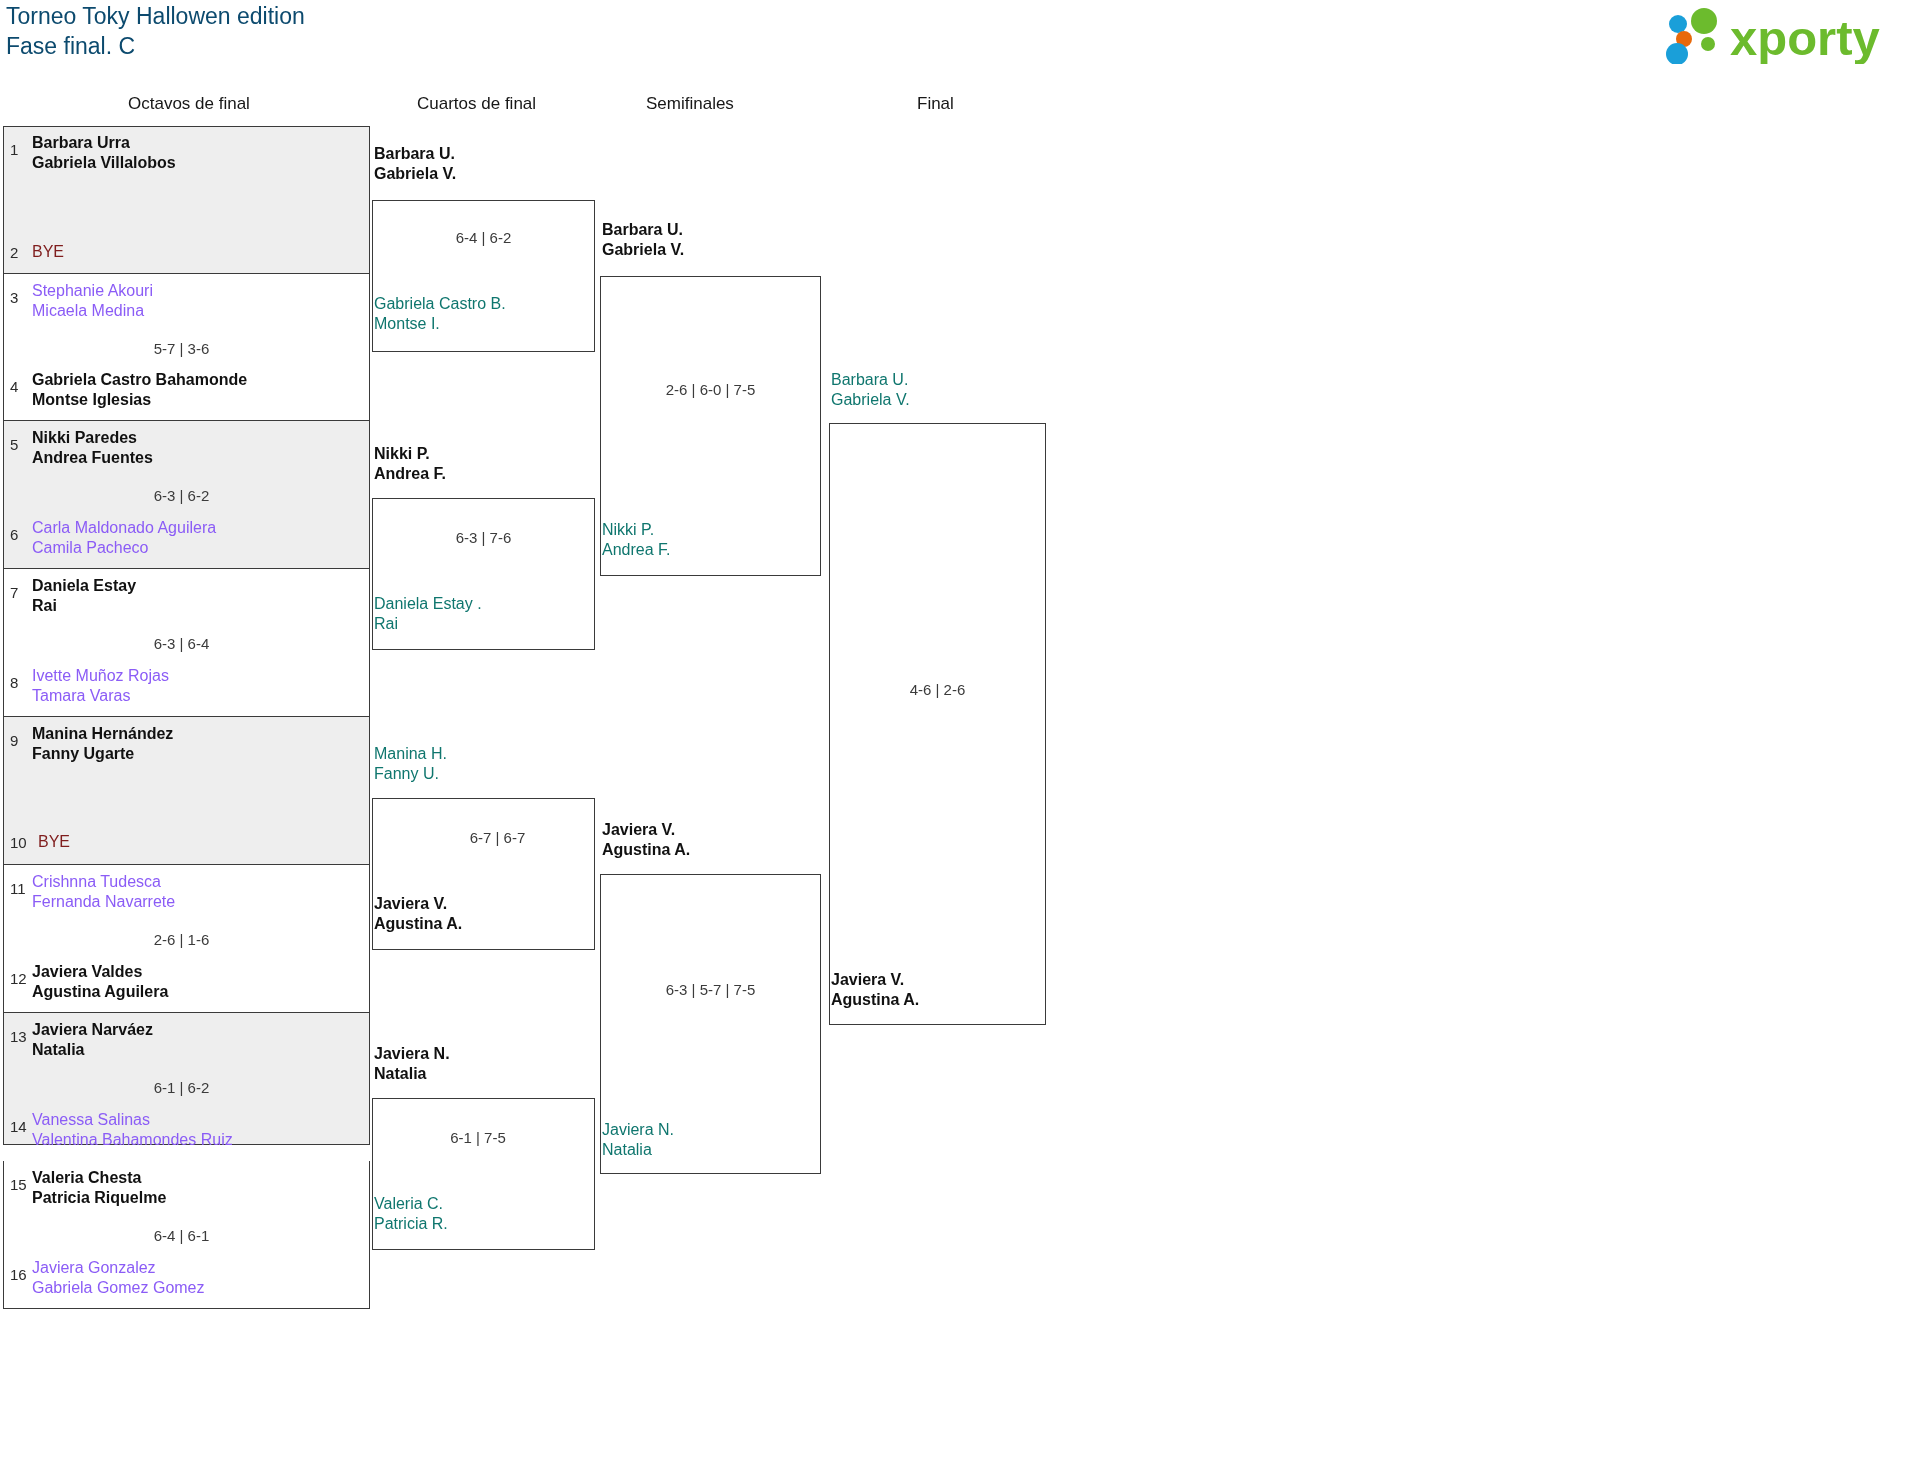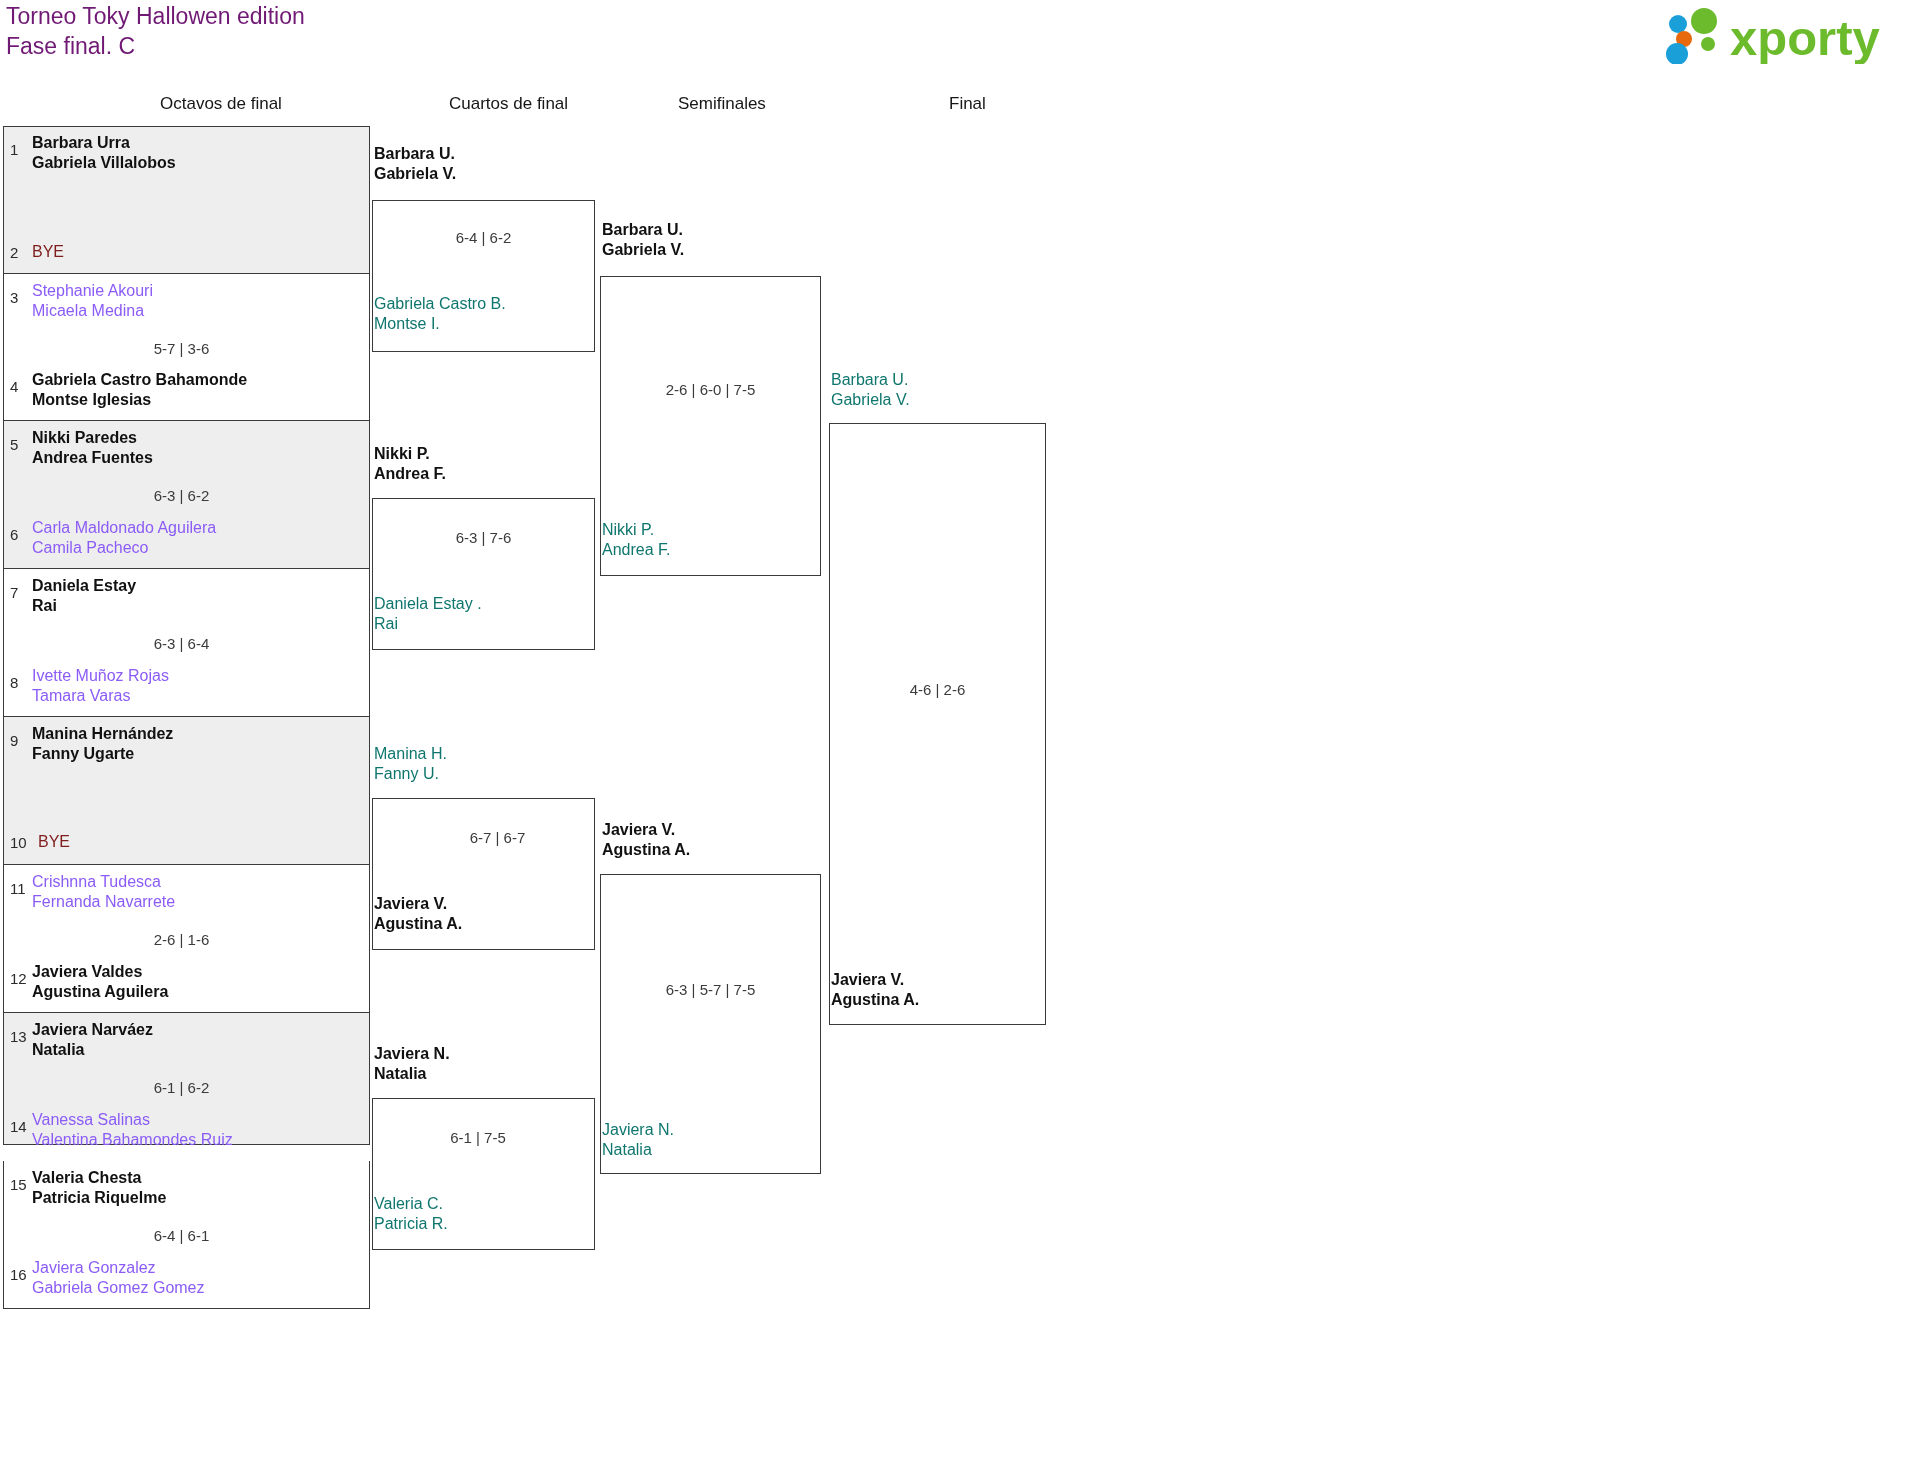--- a/index.html
+++ b/index.html
@@ -24,41 +24,40 @@
   
   .title-block {
     position: absolute;
     left: 6px;
     top: 2px;
     line-height: 1.30;
   }
   .title-line {
     font-size: 23px;
     font-weight: 400;
-    color: #701a75;
+    color: #0c4a6e;
     white-space: nowrap;
   }
 
   .logo {
     position: absolute;
     right: 22px;
     top: 8px;
     width: 238px;
     height: 56px;
   }
   .logo svg { display: block; }
 
   
   .round-headers {
     position: absolute;
     top: 94px;
     left: 0;
     width: 1844px;
     height: 26px;
-    margin-left: 32px;
   }
   .round-header {
     position: absolute;
     font-size: 17px;
     color: #171717;
     white-space: nowrap;
   }
 
   
   .bracket {

